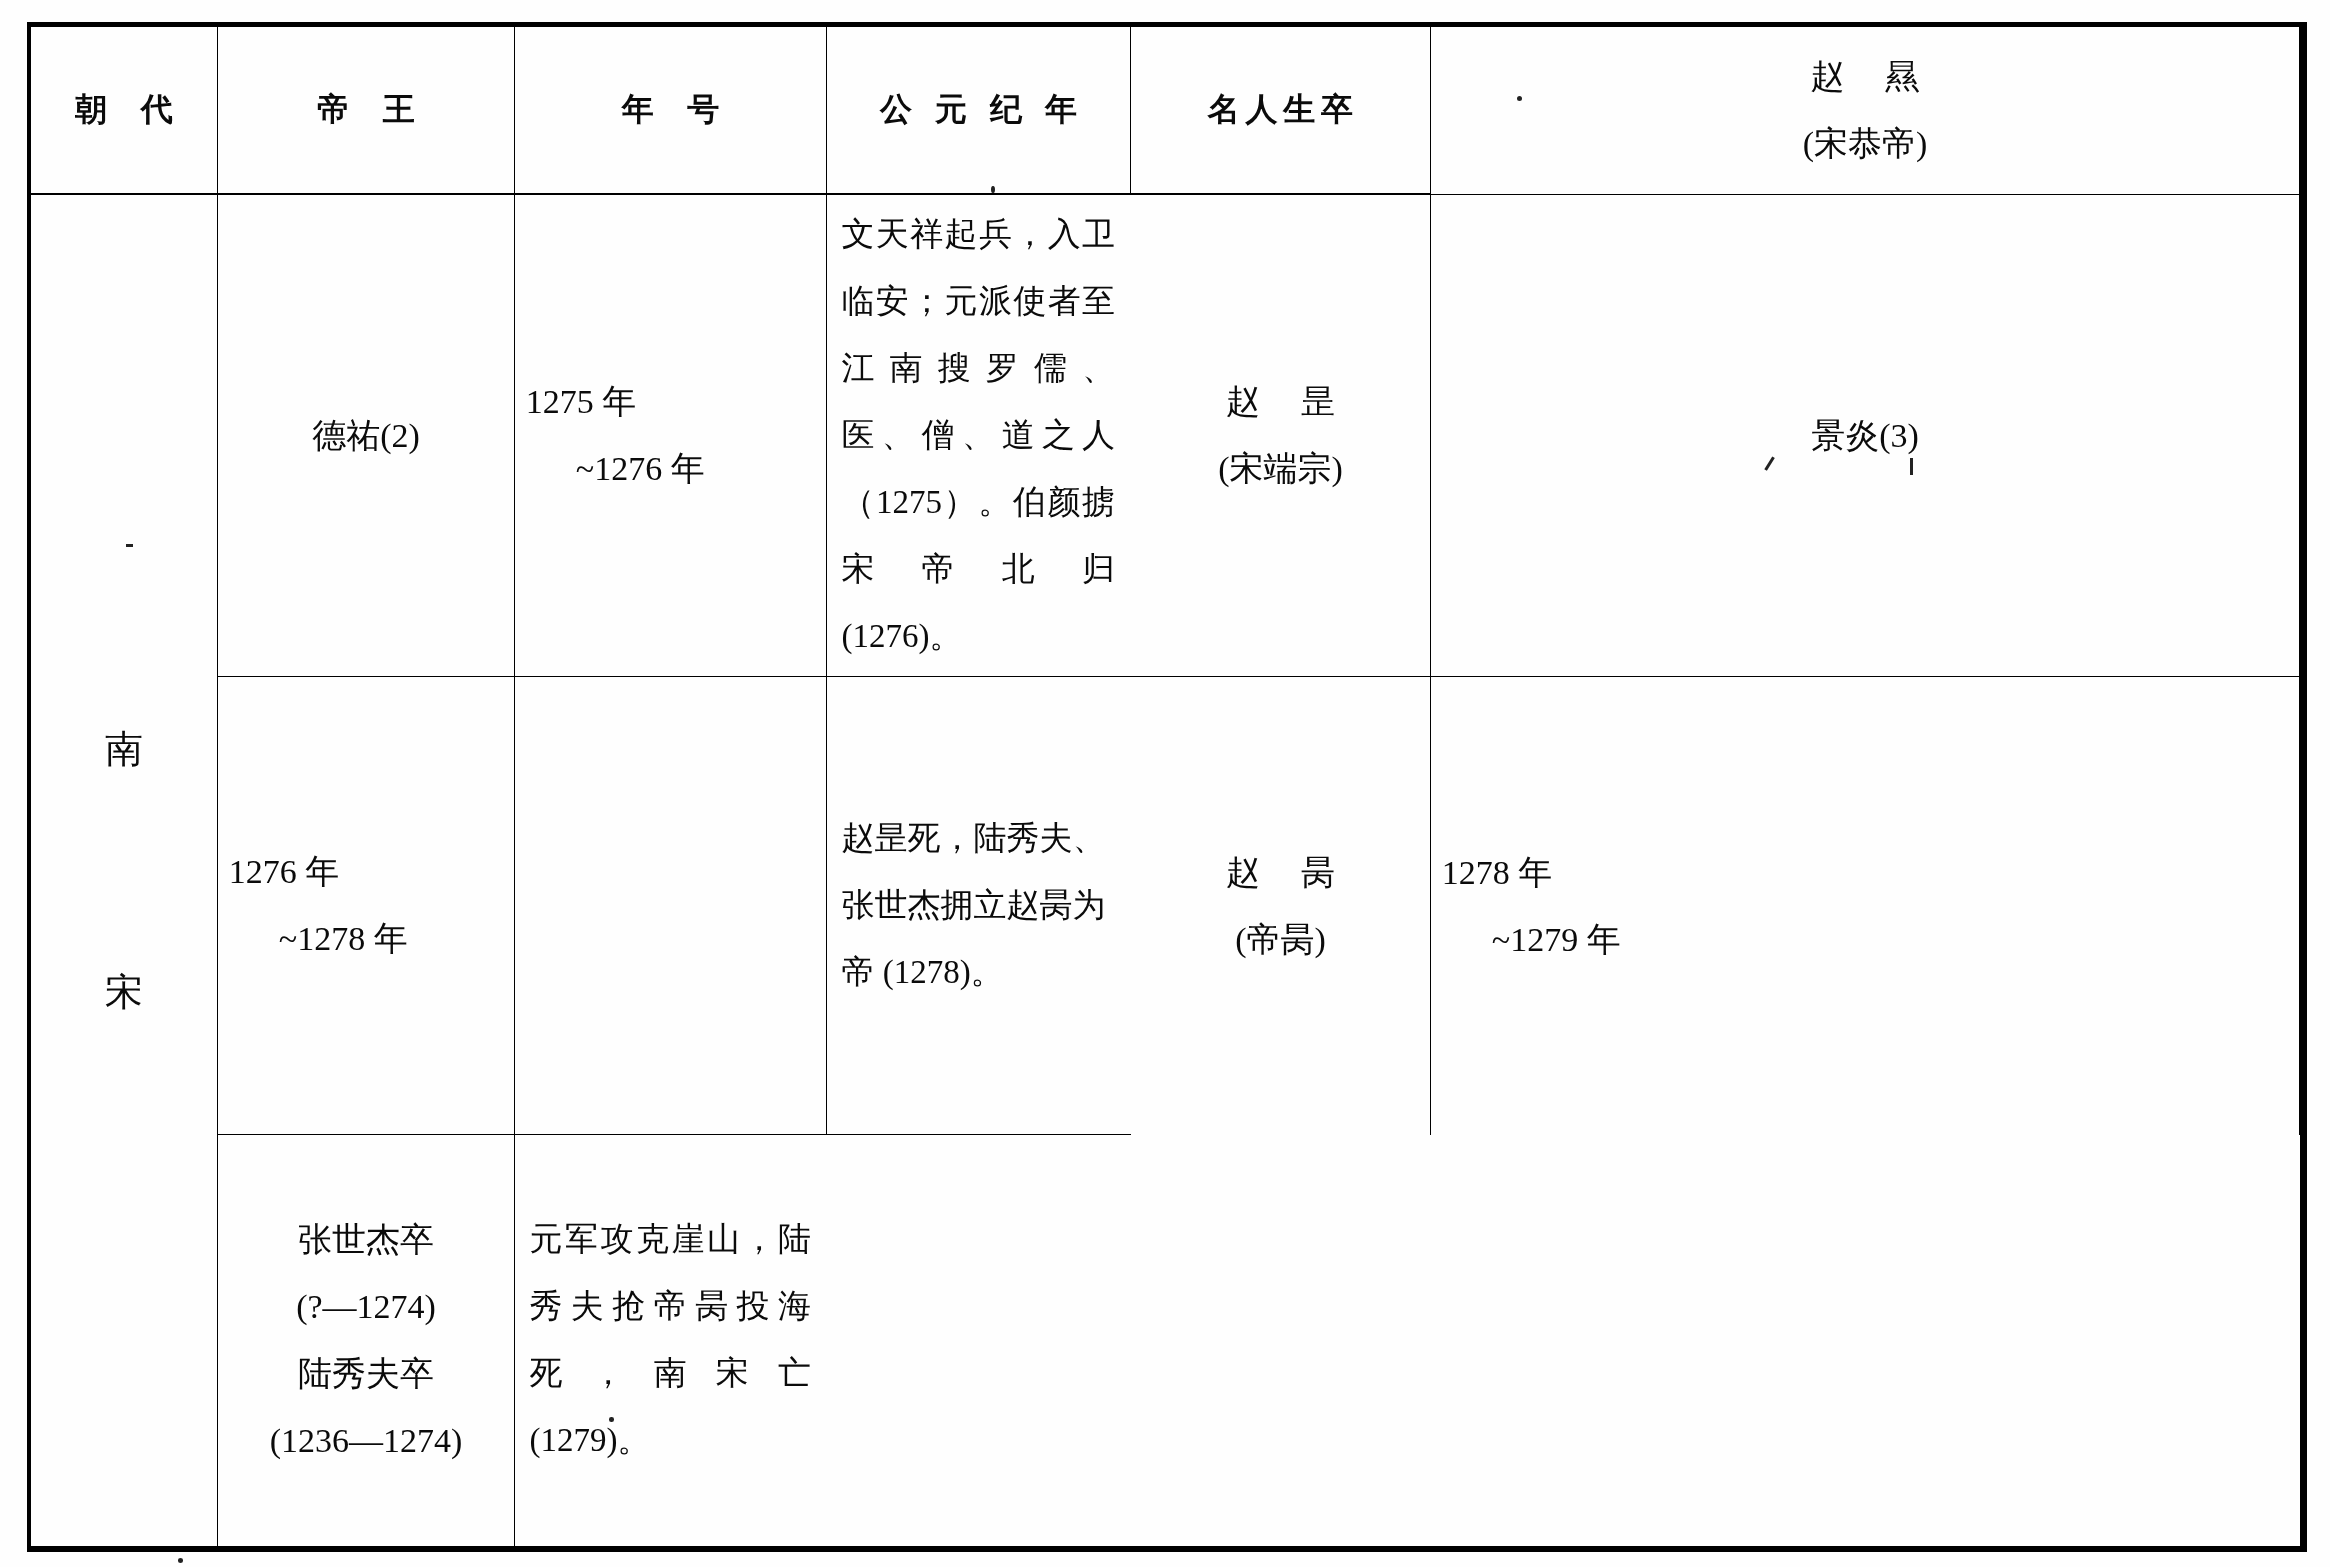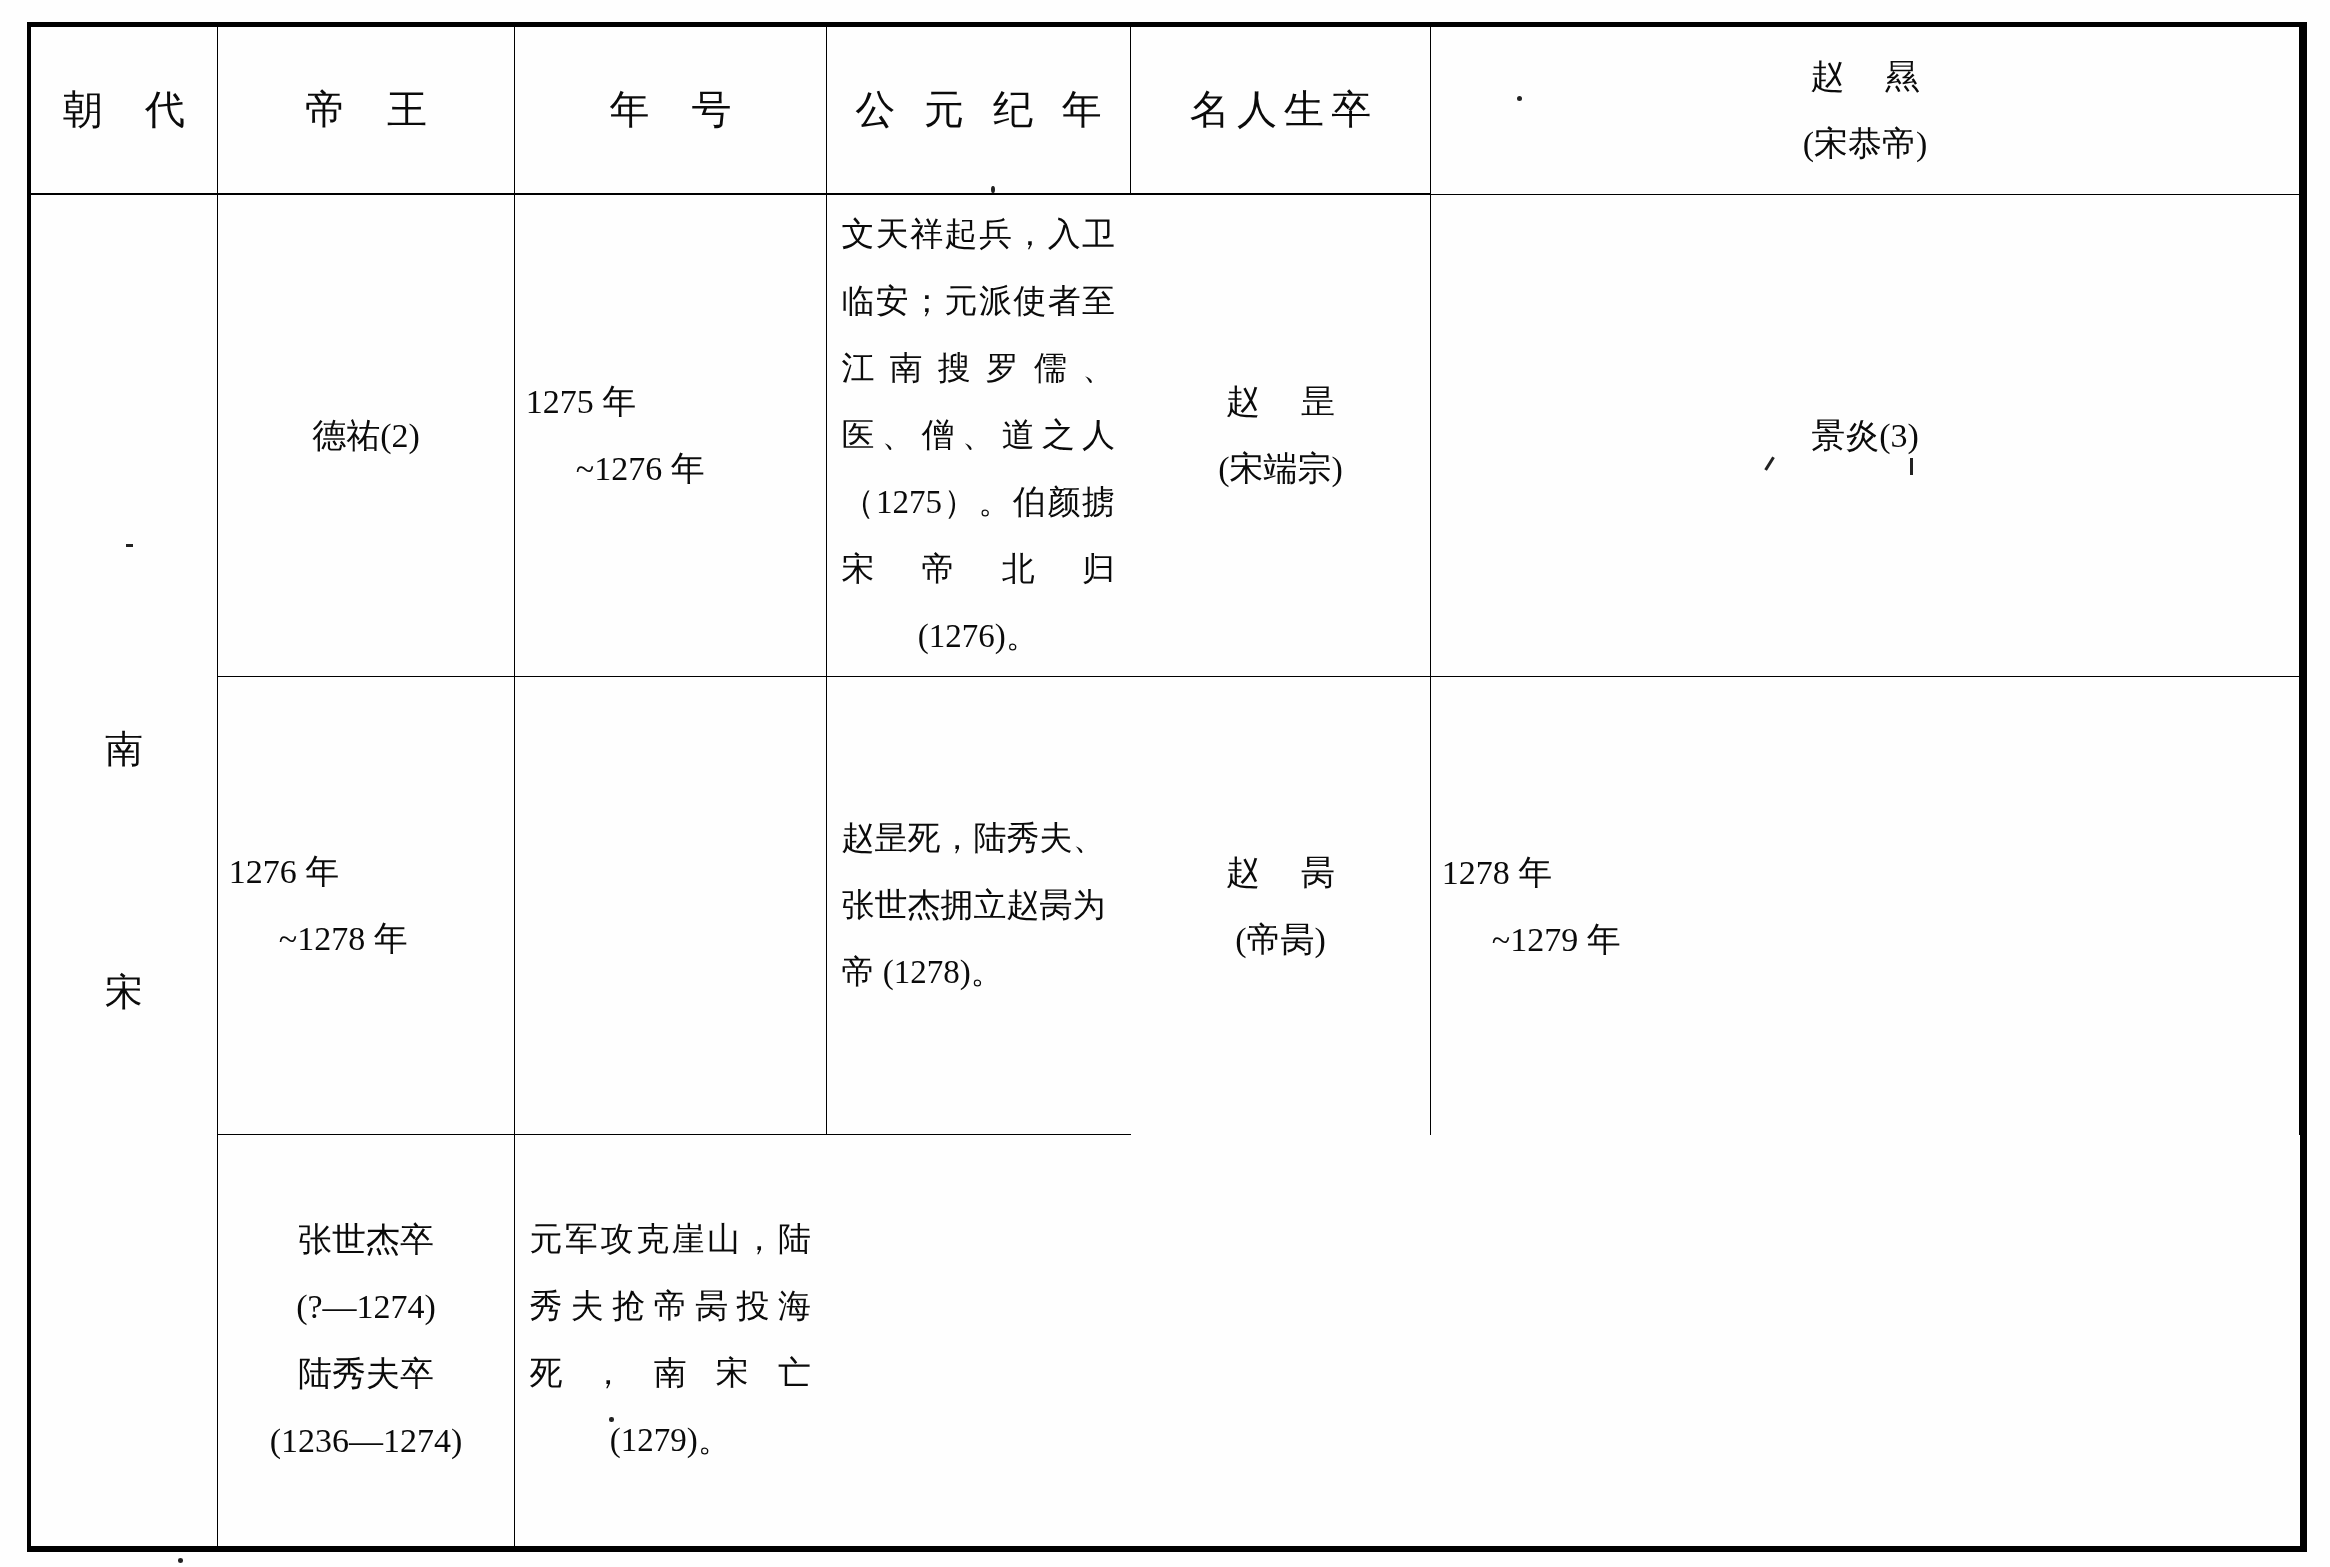--- a/index.html
+++ b/index.html
@@ -36,21 +36,21 @@
     justify-content: center;
     flex-direction: column;
     font-size: 34px;
     line-height: 67px;
     overflow: hidden;
   }
   .c.lastcol { border-right: none; }
   .c.lastrow { border-bottom: none; }
 
   
-  .hd { font-size: 40px; border-bottom: 2.7px solid #000; }
+  .hd { font-size: 32px; border-bottom: 2.7px solid #000; font-weight: bold; }
   .sp2  span { letter-spacing: 1.05em; margin-right: -1.05em; }
   .sp4  span { letter-spacing: 0.72em; margin-right: -0.72em; }
   .sp4s span { letter-spacing: 0.18em; margin-right: -0.18em; }
   .spev span { letter-spacing: 3.7em;  margin-right: -3.7em; }
 
   
   .dyn {
     grid-row: 2 / 5;
     border-bottom: none;
     justify-content: center;
@@ -61,21 +61,21 @@
 
   
   .emp-name { display: flex; gap: 41px; }
 
   
   .years { align-items: flex-start; padding-left: 10.8px; }
   .years .to { margin-left: 50px; }
 
   
   .ev {
-    align-items: center;
+    align-items: flex-start;
     text-align: left;
     padding: 0 16px 0 14.4px;
     font-size: 33px;
   }
   .ev .just { text-align: justify; text-align-last: justify; }
 
   
   .art { position: absolute; background: #222; }
   .art.dot { border-radius: 50%; }
 </style>

